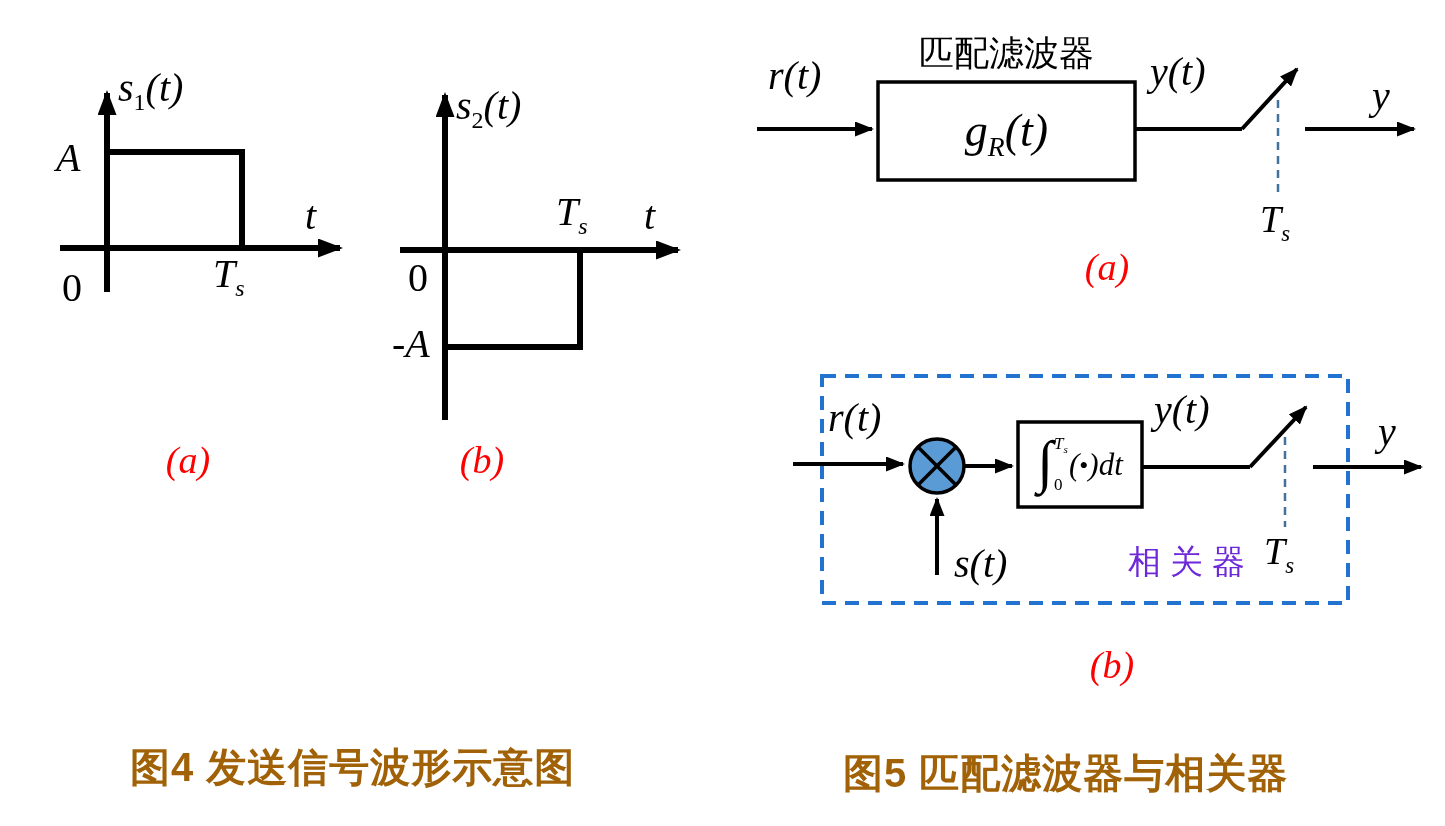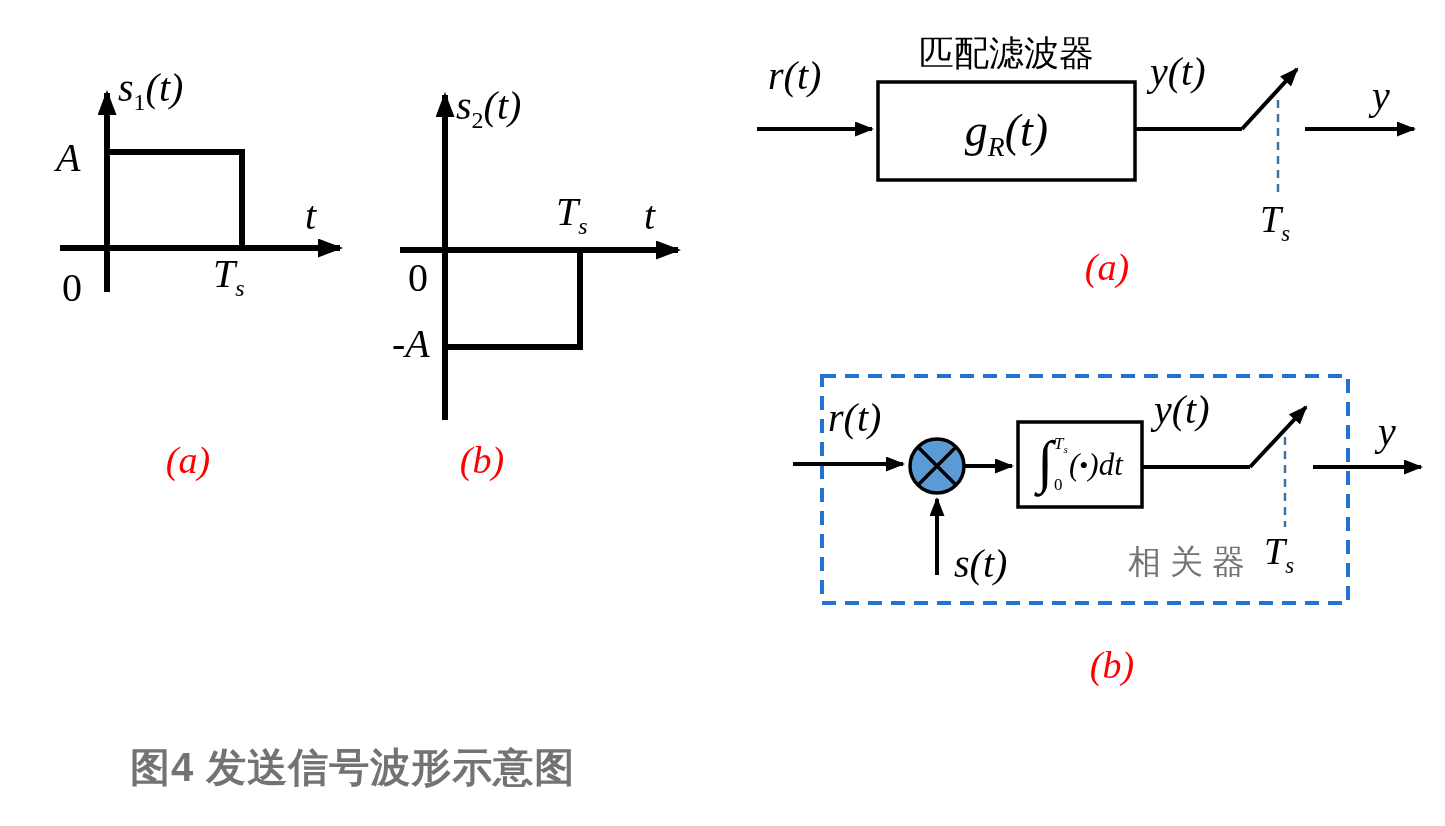--- a/index.html
+++ b/index.html
@@ -6,23 +6,23 @@
   #stage{position:relative;width:1445px;height:826px;background:#ffffff;overflow:hidden;
          font-family:"Liberation Serif","DejaVu Serif",serif;padding-left:36px;}
   svg.layer{position:absolute;left:0;top:0;}
   .lbl{position:absolute;white-space:nowrap;color:#000;}
   .math{font-family:"Liberation Serif","DejaVu Serif",serif;font-style:italic;font-size:40px;line-height:1;}
   .math sub{font-size:0.60em;line-height:0;}
   .up{font-style:normal;}
   .tag{font-family:"Liberation Serif","DejaVu Serif",serif;font-style:italic;font-size:38px;
        color:#fe0000;text-align:center;line-height:1;}
   .cjk{font-family:"Liberation Sans","DejaVu Sans",sans-serif;font-style:normal;}
-  .caption{font-size:40px;font-weight:700;color:#737373;letter-spacing:1px;}
+  .caption{font-size:40px;font-weight:700;color:#a16207;letter-spacing:1px;}
   .filter-title{font-size:35px;font-weight:500;text-align:center;}
-  .correlator{font-size:33px;letter-spacing:9px;color:#737373;}
+  .correlator{font-size:33px;letter-spacing:9px;color:#6d28d9;}
   .center-in-box{display:flex;align-items:center;justify-content:center;text-align:center;}
   
   .integral{display:flex;align-items:center;justify-content:center;gap:1px;}
   .int-sign{font-size:58px;font-style:normal;line-height:0.9;transform:translateY(-2px);}
   .int-limits{display:flex;flex-direction:column;justify-content:space-between;height:58px;
               font-size:17px;line-height:1;transform:translateY(-1px);}
   .int-limits .upper{font-style:italic;}
   .int-limits .upper sub{font-size:0.65em;}
   .int-limits .lower{font-style:normal;}
   .int-body{font-size:31px;font-style:italic;line-height:1;}
@@ -113,14 +113,15 @@
       </span>
     <span class="int-body"><span>(</span><span class="dot">•</span><span>)dt</span></span>
   </div>
   <div class="lbl math" style="left:954px;top:544px;"><span>s</span><span>(t)</span></div>
   <div class="lbl math" style="left:1154px;top:390px;"><span>y</span><span>(t)</span></div>
   <div class="lbl cjk correlator" style="left:1128px;top:540px;">相关器</div>
   <div class="lbl math" style="left:1264px;top:532px;font-size:38px;"><span>T</span><sub>s</sub></div>
   <div class="lbl math" style="left:1378px;top:412px;">y</div>
   <div class="lbl tag" style="left:1080px;top:646px;width:64px;">(b)</div>
 
+  <div class="lbl cjk caption" style="left:843px;top:746px;">图5 匹配滤波器与相关器</div>
 
 </div>
 
 </body></html>

